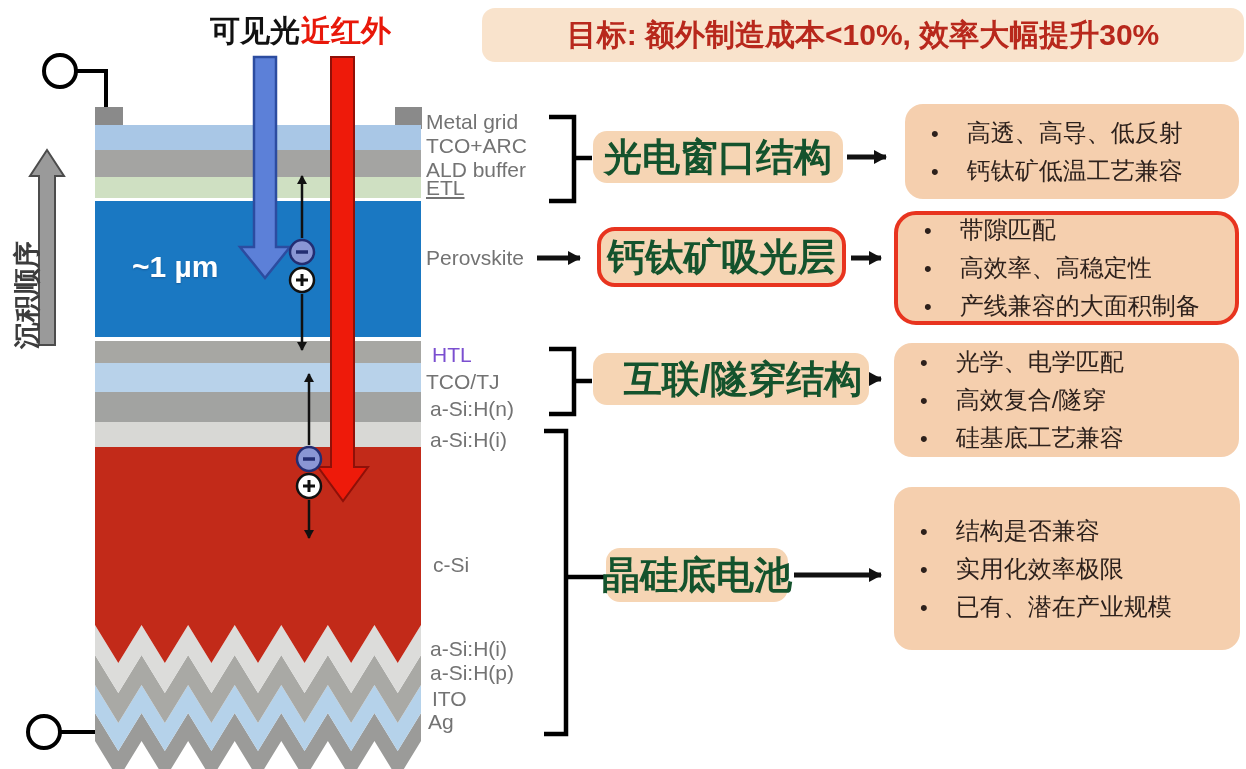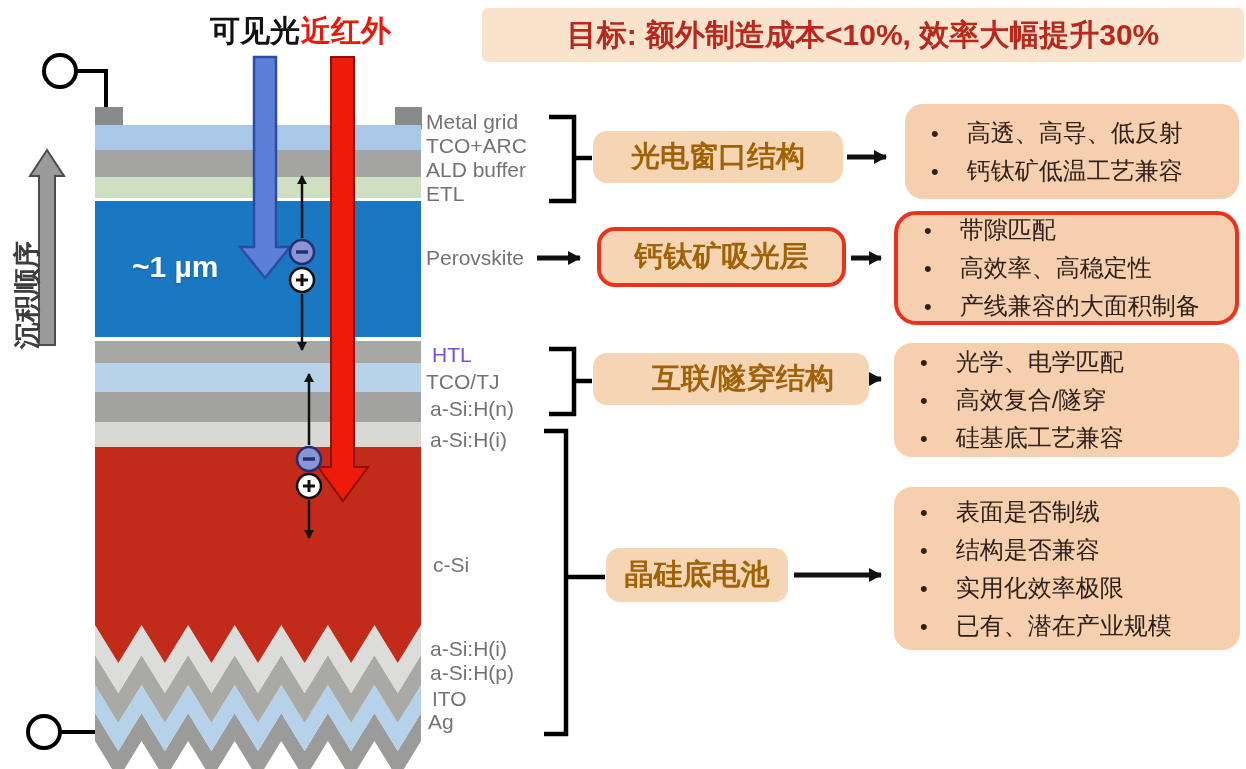--- a/index.html
+++ b/index.html
@@ -3,30 +3,30 @@
 <meta charset="utf-8">
 <style>
   html,body{margin:0;padding:0;background:#ffffff;}
   #stage{
     position:relative;width:1246px;height:769px;background:#ffffff;overflow:hidden;
     font-family:"Liberation Sans","DejaVu Sans",sans-serif;
   }
   #diagram-svg{position:absolute;left:0;top:0;}
   .layer-label{position:absolute;left:426px;font-size:21px;line-height:23px;color:#737373;white-space:nowrap;}
   .goal-banner{
-    position:absolute;left:482px;top:8px;width:762px;height:54px;background:#f9e3cc;border-radius:6px;
+    position:absolute;left:482px;top:8px;width:762px;height:54px;background:#f9e3cc;border-radius:13px;
     display:flex;align-items:center;justify-content:center;
   }
   .goal-banner span{color:#b8281c;font-size:30px;font-weight:700;white-space:nowrap;}
   .light-label{position:absolute;top:11px;font-size:30px;font-weight:700;white-space:nowrap;}
   .thickness{position:absolute;color:#ffffff;font-size:30px;font-weight:700;white-space:nowrap;text-shadow:0 1px 2px rgba(0,0,40,.25);}
   .section-box{
     position:absolute;background:#f6d5b4;border-radius:14px;display:flex;align-items:center;justify-content:center;
   }
-  .section-box span{color:#a16207;font-size:29px;font-weight:700;white-space:nowrap;}
+  .section-box span{color:#14532d;font-size:38px;font-weight:700;white-space:nowrap;}
   .section-box.hl{border:4px solid #e8341f;border-radius:18px;}
   .panel{
     position:absolute;background:#f5cfae;border-radius:18px;display:flex;flex-direction:column;justify-content:center;
     padding:8px 10px 8px 22px;box-sizing:border-box;
   }
   .panel.hl{border:4px solid #e8341f;border-radius:22px;}
   .bullet-line{display:flex;align-items:baseline;color:#2d211c;font-size:24px;line-height:37px;white-space:nowrap;}
   .bullet-line::before{content:"•";font-size:22px;margin-right:28px;margin-left:4px;color:#2d211c;}
   .dep-label{
     position:absolute;left:-56px;top:280px;width:160px;height:30px;transform:rotate(-90deg);
@@ -124,21 +124,21 @@
   <div class="light-label" style="left:210px;color:#111;">可见光</div>
   <div class="light-label" style="left:301px;color:#e8180a;">近红外</div>
 
   <div class="dep-label">沉积顺序</div>
 
   <div class="thickness" style="left:132px;top:250px;">~1 µm</div>
 
   <div class="layer-label" style="top:110px;">Metal grid</div>
   <div class="layer-label" style="top:134px;">TCO+ARC</div>
   <div class="layer-label" style="top:158px;">ALD buffer</div>
-  <div class="layer-label" style="top:182px;">ETL</div>
+  <div class="layer-label" style="top:176px;text-decoration:underline;">ETL</div>
   <div class="layer-label" style="top:246px;">Perovskite</div>
   <div class="layer-label" style="top:343px;left:432px;color:#7b4fd0;">HTL</div>
   <div class="layer-label" style="top:370px;">TCO/TJ</div>
   <div class="layer-label" style="top:397px;left:430px;">a-Si:H(n)</div>
   <div class="layer-label" style="top:428px;left:430px;">a-Si:H(i)</div>
   <div class="layer-label" style="top:553px;left:433px;">c-Si</div>
   <div class="layer-label" style="top:637px;left:430px;">a-Si:H(i)</div>
   <div class="layer-label" style="top:661px;left:430px;">a-Si:H(p)</div>
   <div class="layer-label" style="top:687px;left:432px;">ITO</div>
   <div class="layer-label" style="top:710px;left:428px;">Ag</div>
@@ -184,23 +184,20 @@
     <div class="bullet-line">
         <span>高效复合/隧穿</span>
       </div>
     <div class="bullet-line">
         <span>硅基底工艺兼容</span>
       </div>
   </div>
 
   <div class="panel" style="left:894px;top:487px;width:346px;height:163px;">
     <div class="bullet-line">
-        <span>表面是否制绒</span>
-      </div>
-    <div class="bullet-line">
         <span>结构是否兼容</span>
       </div>
     <div class="bullet-line">
         <span>实用化效率极限</span>
       </div>
     <div class="bullet-line">
         <span>已有、潜在产业规模</span>
       </div>
   </div>
 

